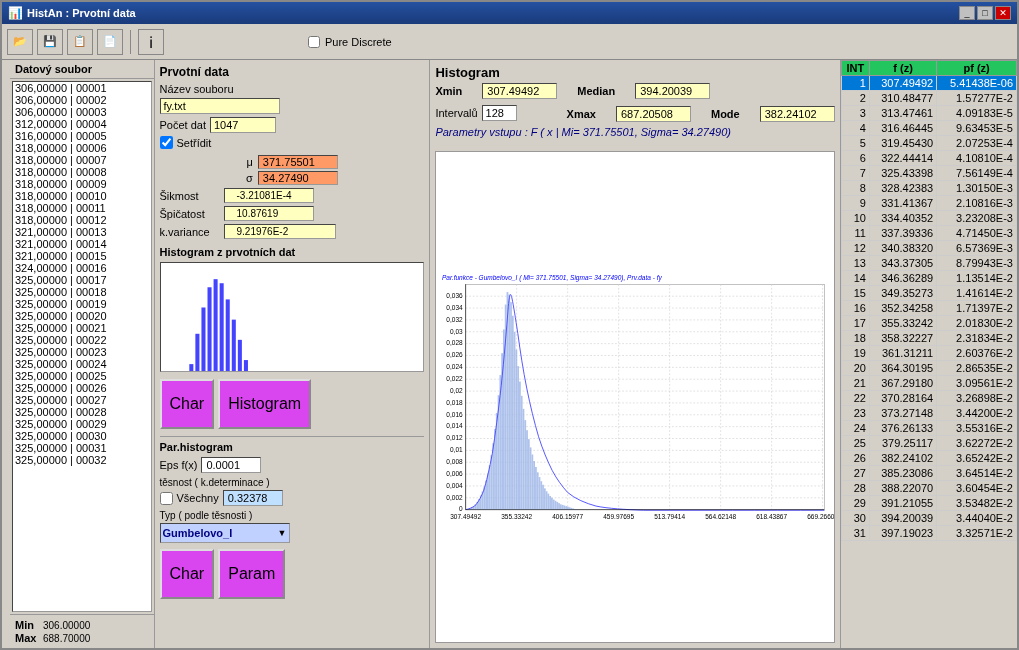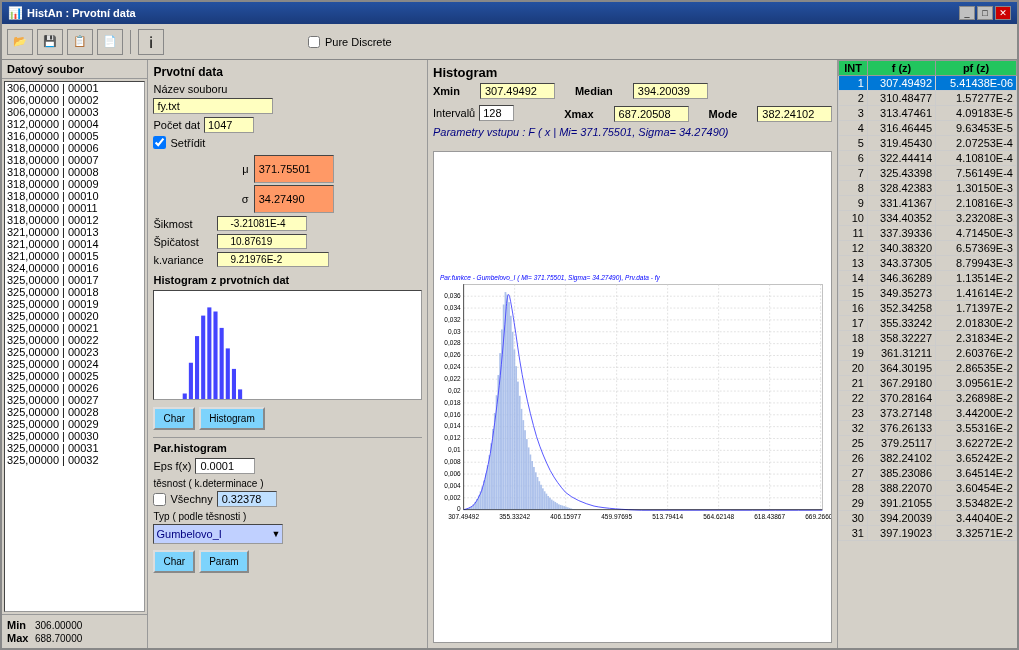--- a/index.html
+++ b/index.html
@@ -15,43 +15,43 @@
     
     .toolbar { background: #d4d0c8; padding: 3px 5px; display: flex; align-items: center; gap: 4px; border-bottom: 1px solid #888; height: 36px; }
     .tb-btn { width: 26px; height: 26px; background: #d4d0c8; border: 1px solid #888; cursor: pointer; display: flex; align-items: center; justify-content: center; font-size: 14px; }
     .tb-separator { width: 1px; height: 24px; background: #888; margin: 0 3px; }
     .pure-discrete { display: flex; align-items: center; gap: 5px; margin-left: 140px; }
     .pure-discrete input[type=checkbox] { width: 12px; height: 12px; }
     
     .main-content { display: flex; flex: 1; overflow: hidden; }
     
     
-    .data-panel { width: 163px; border-right: 1px solid #999; display: flex; flex-direction: column; background: #d4d0c8; }
+    .data-panel { width: 163px; border-right: 1px solid #999; display: flex; flex-direction: column; background: #d4d0c8; margin-left: 8px; }
     .data-panel-header { background: #d4d0c8; padding: 3px 5px; font-weight: bold; border-bottom: 1px solid #999; }
     .data-list { flex: 1; overflow-y: auto; background: white; border: 1px inset #999; margin: 2px; font-size: 10px; }
     .data-list-item { padding: 0 2px; white-space: nowrap; cursor: pointer; }
     .data-panel-footer { padding: 3px 5px; border-top: 1px solid #999; }
     .footer-row { display: flex; align-items: center; gap: 3px; margin: 1px 0; }
     .footer-label { width: 25px; font-weight: bold; }
     .footer-value { font-size: 10px; }
     
     
     .middle-panel { width: 310px; border-right: 1px solid #999; display: flex; flex-direction: column; padding: 5px; background: #d4d0c8; }
     .section-title { font-weight: bold; font-size: 12px; margin-bottom: 4px; }
     .form-row { display: flex; align-items: center; gap: 4px; margin-bottom: 3px; }
     .text-field { background: #ffffc0; border: 1px inset #999; padding: 1px 3px; }
     
     .param-grid { display: grid; grid-template-columns: auto auto; gap: 2px 5px; margin: 3px 0; align-items: center; }
     .param-label { text-align: right; }
-    .param-value { background: #ff9966; border: 1px inset #999; padding: 7px 4px; width: 80px; font-size: 11px; }
+    .param-value { background: #ff9966; border: 1px inset #999; padding: 0 4px; width: 80px; font-size: 11px; }
     
     .histogram-preview { border: 1px inset #999; background: white; height: 110px; margin: 4px 0; position: relative; overflow: hidden; }
     
     .btn-row { display: flex; gap: 4px; margin: 3px 0; }
-    .btn { background: #7dd3fc; border: 2px outset #ddd; padding: 4px 8px; cursor: pointer; font-size: 10px; }
+    .btn { background: #d946ef; border: 2px outset #ddd; padding: 14px 8px; cursor: pointer; font-size: 16px; }
     
     .par-hist-section { margin-top: 4px; border-top: 1px solid #999; padding-top: 4px; }
     
     .eps-row { display: flex; align-items: center; gap: 4px; margin-bottom: 4px; }
     .tesnost-label { font-size: 10px; margin-bottom: 2px; }
     .tesnost-row { display: flex; align-items: center; gap: 4px; margin-bottom: 4px; }
     .typ-label { font-size: 10px; margin-bottom: 2px; }
     
     .dropdown { width: 130px; background: #c0d0ff; border: 1px inset #999; padding: 1px 2px; cursor: pointer; display: flex; align-items: center; justify-content: space-between; height: 20px; }
     
@@ -190,21 +190,21 @@
 
       <div class="form-row">
         <span>Název souboru</span>
       </div>
       <div class="form-row">
         <span class="text-field" style="width:120px;">fy.txt</span>
       </div>
 
       <div class="form-row">
         <span>Počet dat</span>
-        <span class="text-field" style="width:50px;">1047</span>
+        <span class="text-field" style="width:66px;">1047</span>
       </div>
 
       <div class="form-row">
         <input type="checkbox" checked="" style="">
         <span>Setřídit</span>
       </div>
 
       <div class="param-grid">
         <span class="param-label">μ</span>
         <span class="param-value">371.75501</span>
@@ -270,21 +270,21 @@
         </div>
 
         <div class="tesnost-label">těsnost ( k.determinace )</div>
         <div class="tesnost-row">
           <input type="checkbox" style="">
           <span>Všechny</span>
           <span class="tesnost-val">0.32378</span>
         </div>
 
         <div class="typ-label">Typ ( podle těsnosti )</div>
-        <div style="display:flex; align-items:center; margin-bottom:6px;">
+        <div style="display:flex; align-items:center; margin-bottom:6px;font-weight:bold;">
           <div class="dropdown">
             <span style="color:#000080;">Gumbelovo_I</span>
             <span style="font-size:9px; margin-left:4px;">▼</span>
           </div>
         </div>
 
         <div class="bottom-btns">
           <button class="btn">Char</button>
           <button class="btn">Param</button>
         </div>
@@ -588,21 +588,21 @@
                 <td>22</td>
                 <td>370.28164</td>
                 <td>3.26898E-2</td>
               </tr>
               <tr>
                 <td>23</td>
                 <td>373.27148</td>
                 <td>3.44200E-2</td>
               </tr>
               <tr>
-                <td>32</td>
+                <td>24</td>
                 <td>376.26133</td>
                 <td>3.55316E-2</td>
               </tr>
               <tr>
                 <td>25</td>
                 <td>379.25117</td>
                 <td>3.62272E-2</td>
               </tr>
               <tr>
                 <td>26</td>

